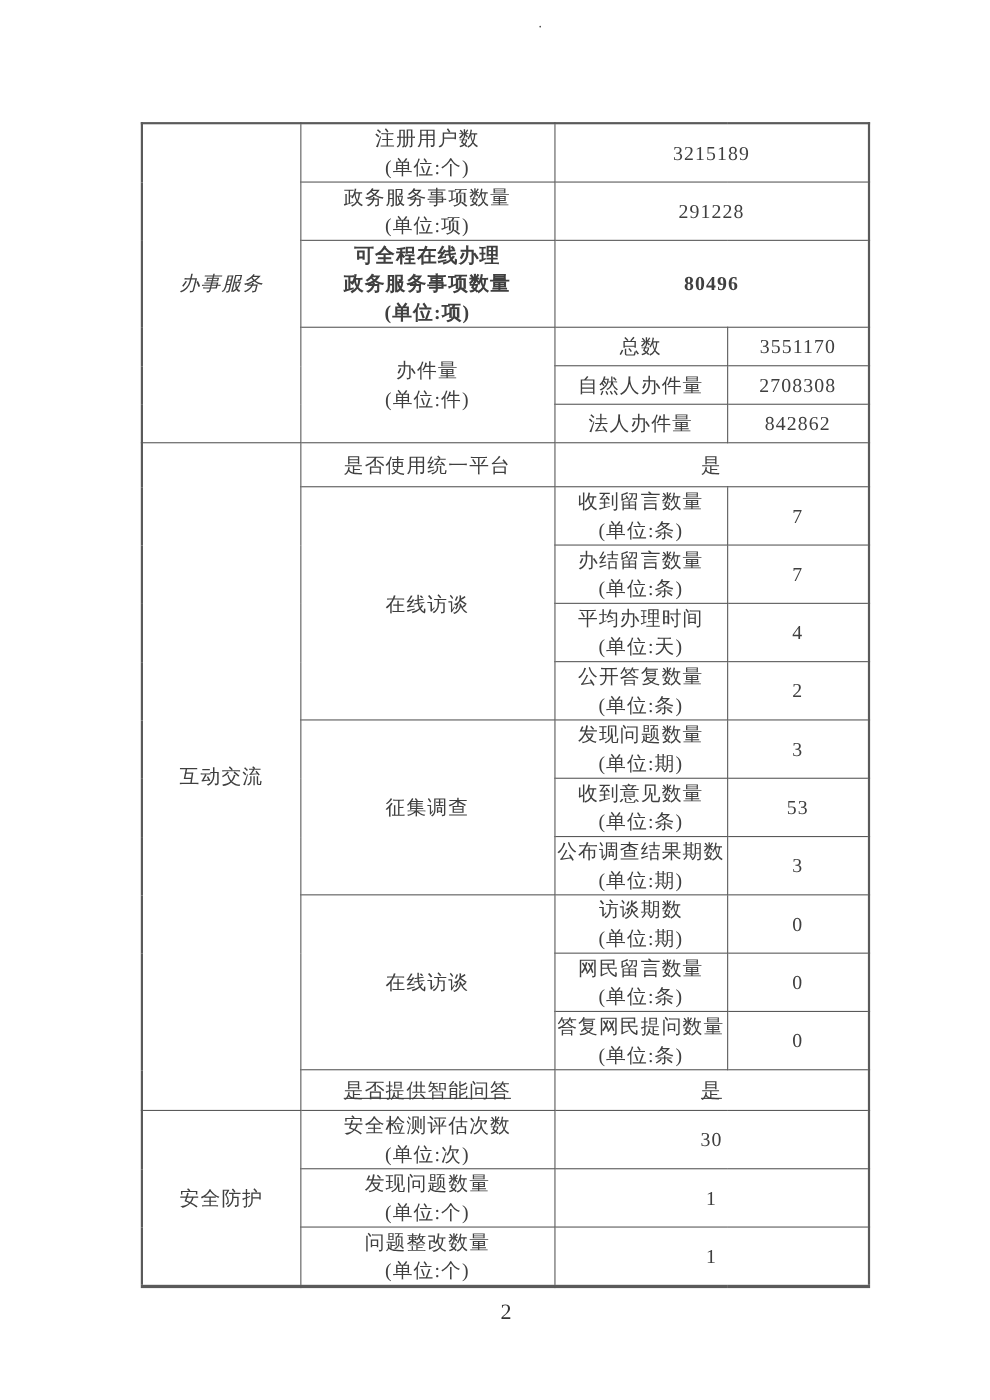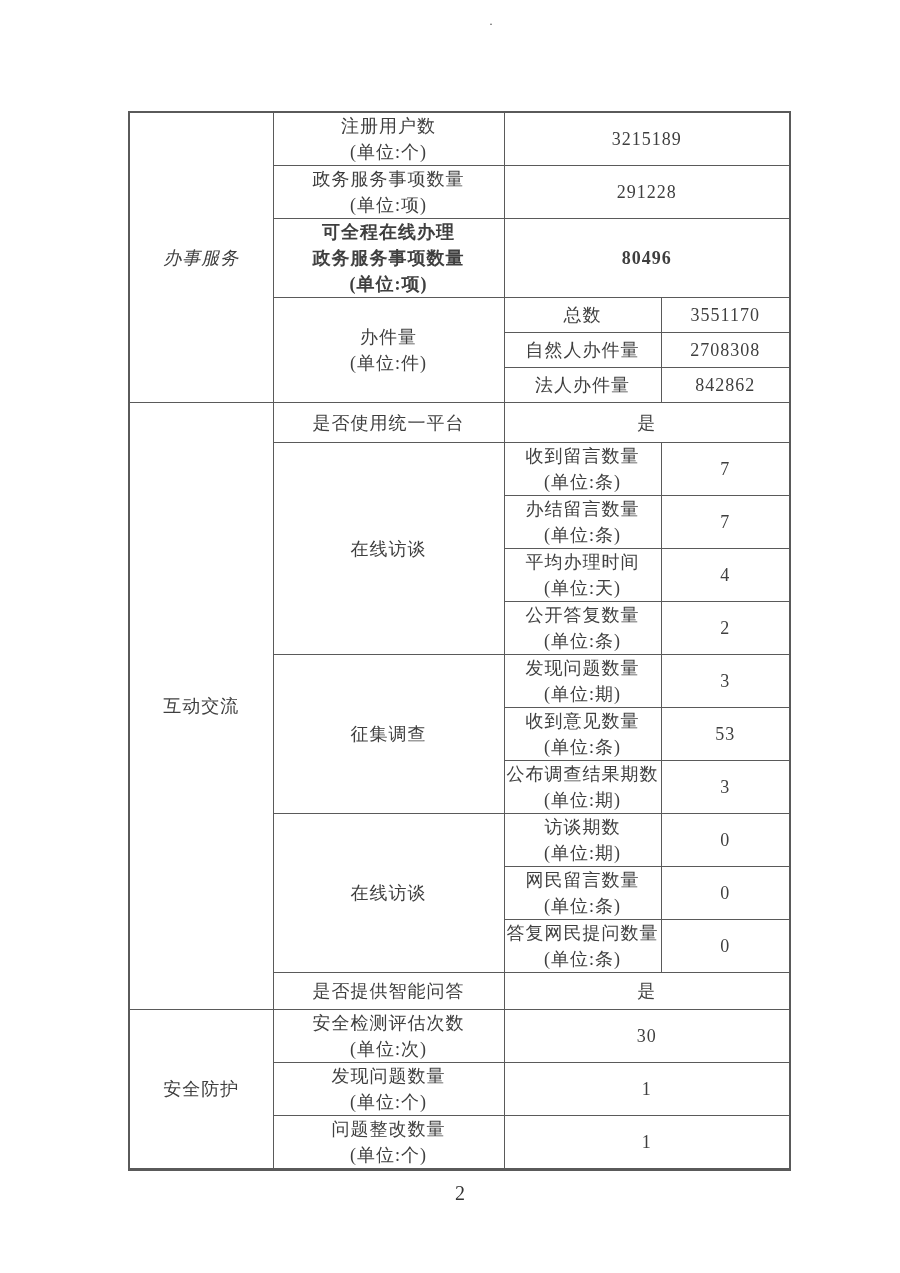--- a/index.html
+++ b/index.html
@@ -39,21 +39,21 @@
     letter-spacing: 1px;
     padding: 0 2px;
     overflow: hidden;
   }
   td.sec-top { vertical-align: top; padding-top: 12px; font-style: italic; }
   td.num { font-size: 19px; letter-spacing: 0; margin-left: 48px; }
   tr.h52 { height: 52px; }
   tr.h77 { height: 77px; font-weight: bold; }
   tr.h35 { height: 35px; }
   tr.h40 { height: 40px; }
-  tr.h37 { height: 37px; }
+  tr.h37 { height: 37px; text-decoration: underline; }
   tr.h53 { height: 53px; }
   .page-number {
     position: absolute;
     left: 0;
     top: 1182px;
     width: 920px;
     text-align: center;
     font-size: 20px;
     color: #333333;
   }

